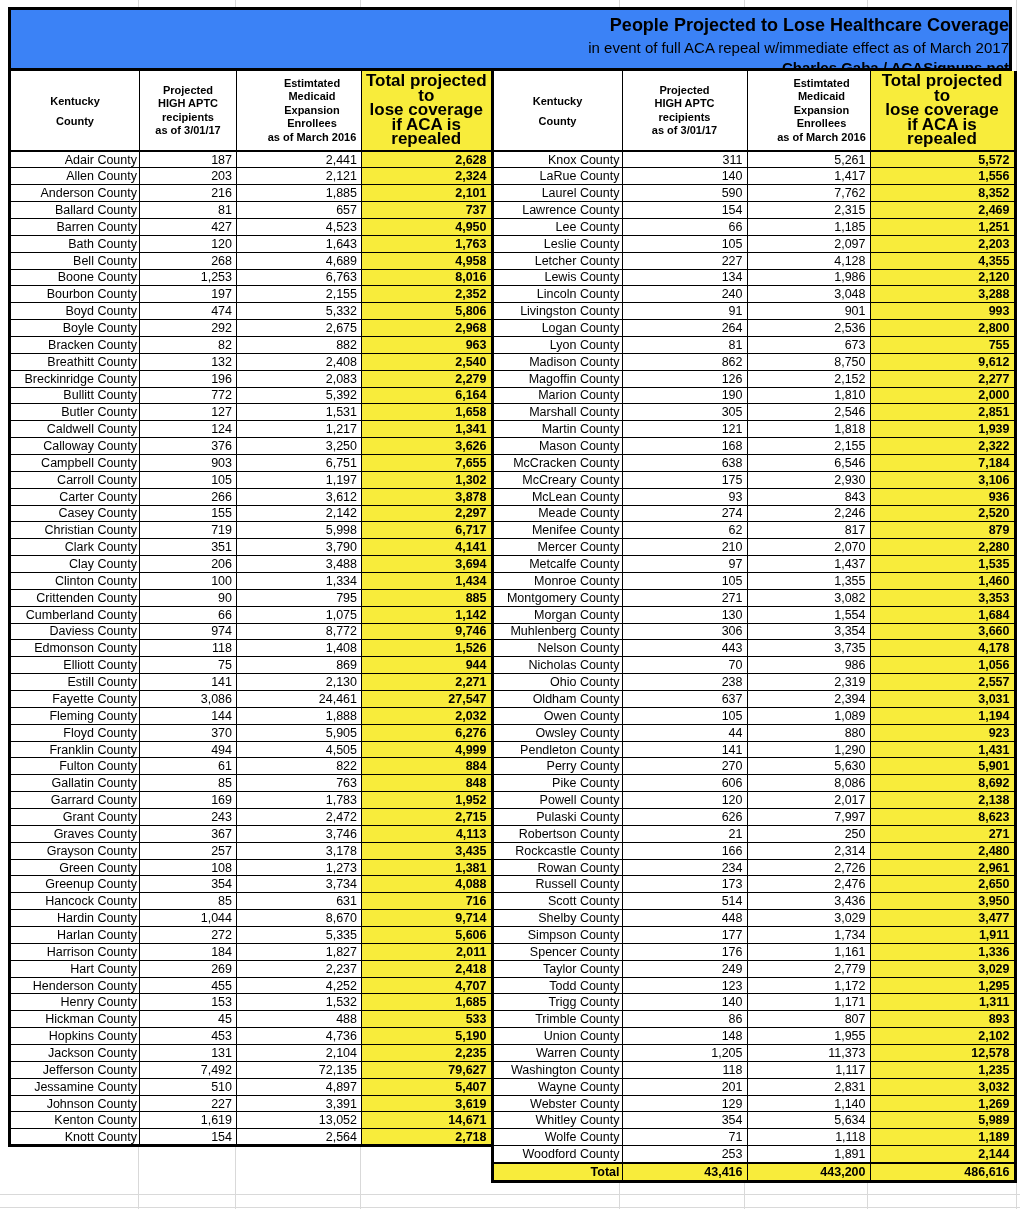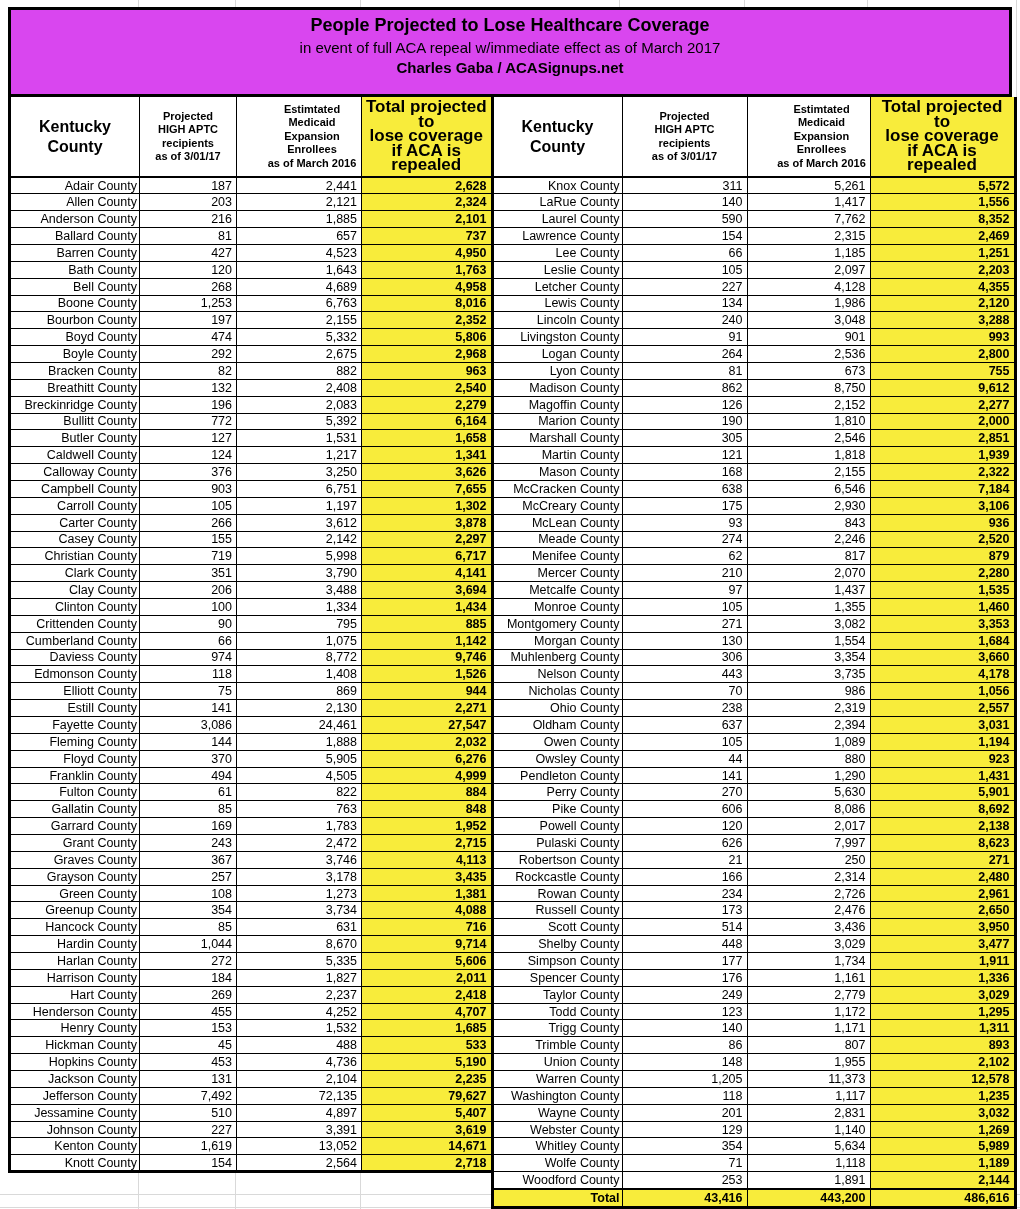--- a/index.html
+++ b/index.html
@@ -7,39 +7,39 @@
   body{
     width:1020px;height:1209px;position:relative;background:#fff;
     font-family:"Liberation Sans", sans-serif;color:#000;overflow:hidden;
   }
   
   .gridline-v{position:absolute;top:0;bottom:0;width:1px;background:var(--grid);z-index:0;}
   .gridline-h{position:absolute;left:0;right:0;height:1px;background:var(--grid);z-index:0;}
 
   .table-block{position:absolute;left:8px;top:7px;z-index:2;}
   .titlebox{
-    box-sizing:border-box;width:1004px;height:90px;border:3px solid #000;background:#d946ef;
-    text-align:center;padding-top:3px;
+    box-sizing:border-box;width:1004px;height:64px;border:3px solid #000;background:#3b82f6;
+    text-align:right;padding-top:3px;
   }
   .title-line1{font-size:18px;font-weight:bold;line-height:25px;}
   .title-line2{font-size:15px;font-weight:normal;line-height:20px;}
   .title-line3{font-size:15px;font-weight:bold;line-height:20px;}
 
   .tables{display:flex;align-items:flex-start;}
   table{border-collapse:collapse;table-layout:fixed;background:#fff;}
   table.half-left{width:481px;border-left:3px solid #000;border-bottom:3px solid #000;}
   table.half-right{width:523px;border-left:3px solid #000;border-right:3px solid #000;border-bottom:3px solid #000;}
   th,td{border:1px solid #000;box-sizing:border-box;overflow:hidden;}
   table.half-left th:last-child, table.half-left td:last-child{border-right:none;}
 
   thead th{
     border-top:none;border-bottom:2px solid #000;height:80px;
     font-weight:bold;text-align:center;vertical-align:middle;white-space:pre-line;padding:0 2px;
   }
-  th.col-county{font-size:16px;line-height:20px;}
+  th.col-county{font-size:11px;line-height:20px;}
   th.col-aptc{font-size:11px;line-height:13.5px;margin-top:45px;}
   th.col-medicaid{font-size:11px;line-height:13.5px;padding-left:28px;}
   th.col-total{font-size:17px;line-height:14.5px;background:var(--yl);margin-left:36px;}
 
   tbody td{height:16.87px;font-size:12.5px;padding:0;white-space:nowrap;vertical-align:middle;}
   td.county{text-align:right;padding-right:2px;}
   td.num{text-align:right;padding-right:4px;}
   td.total{text-align:right;padding-right:4px;font-weight:bold;background:var(--yl);}
 
   tfoot td{

